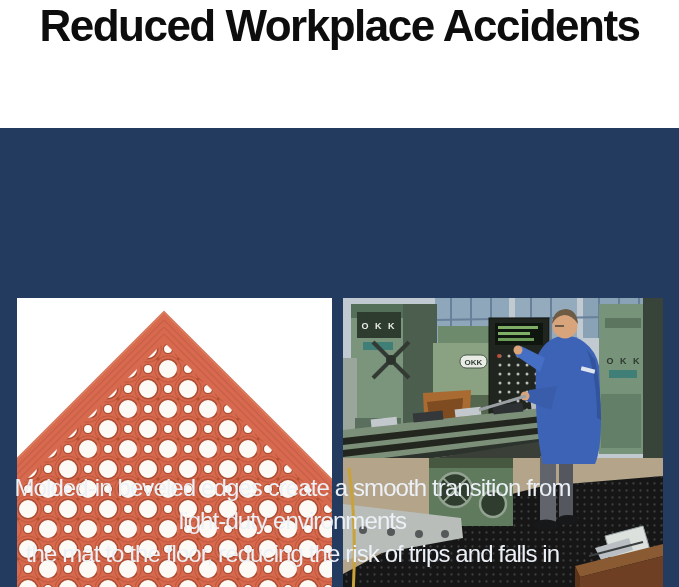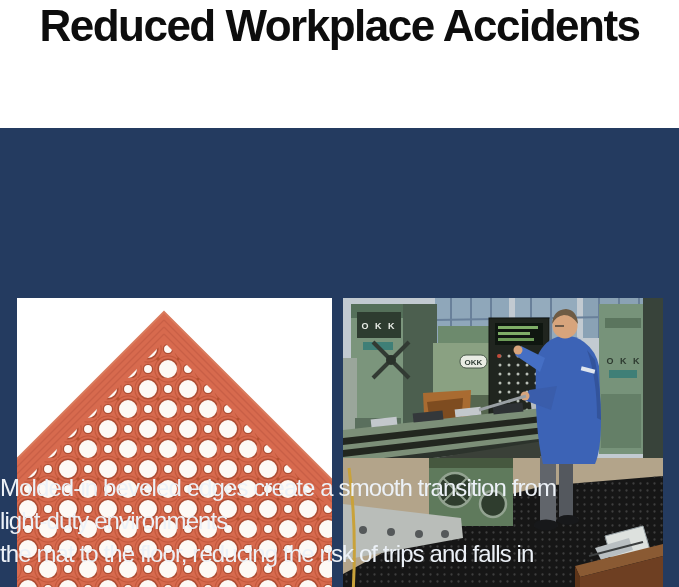--- a/index.html
+++ b/index.html
@@ -19,21 +19,21 @@
   }
   .photo{
     position:absolute;top:170px;height:296px;overflow:hidden;
     background:#ffffff;
   }
   .photo-left{left:17px;width:315px;}
   .photo-right{left:343px;width:320px;background:#c2cad1;}
   .photo svg{display:block;}
   .caption{
     position:absolute;left:0;top:471px;width:585px;
-    text-align:left;color:#ecf1f7;
+    text-align:center;color:#ecf1f7;
     font-size:24px;letter-spacing:-0.9px;font-weight:normal;
   }
   .caption .cap-line{line-height:33px;white-space:nowrap;}
 </style>
 </head>
 <body>
 
 <div class="page">
 
   <div class="title">Reduced Workplace Accidents</div>

